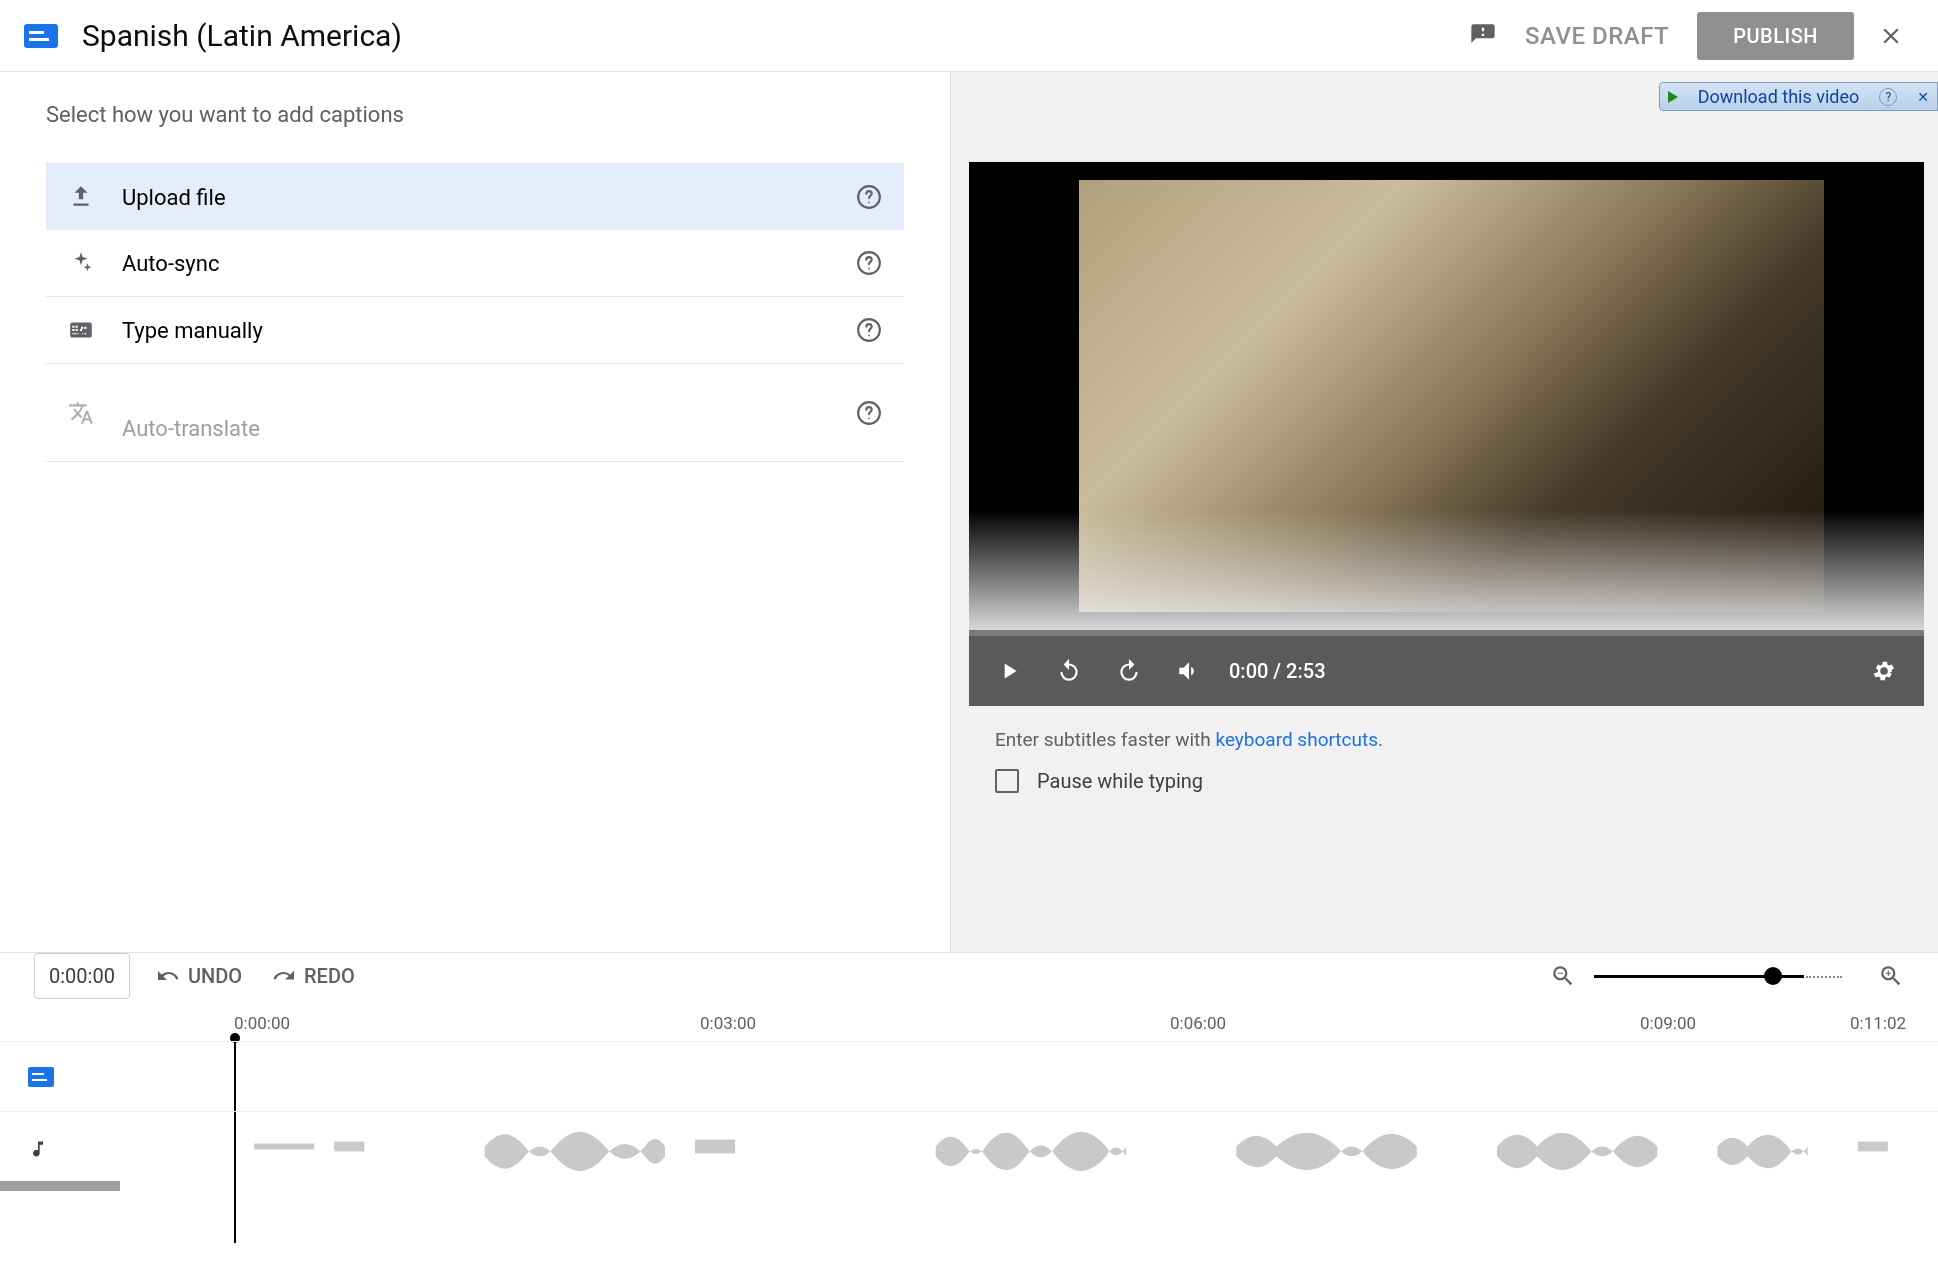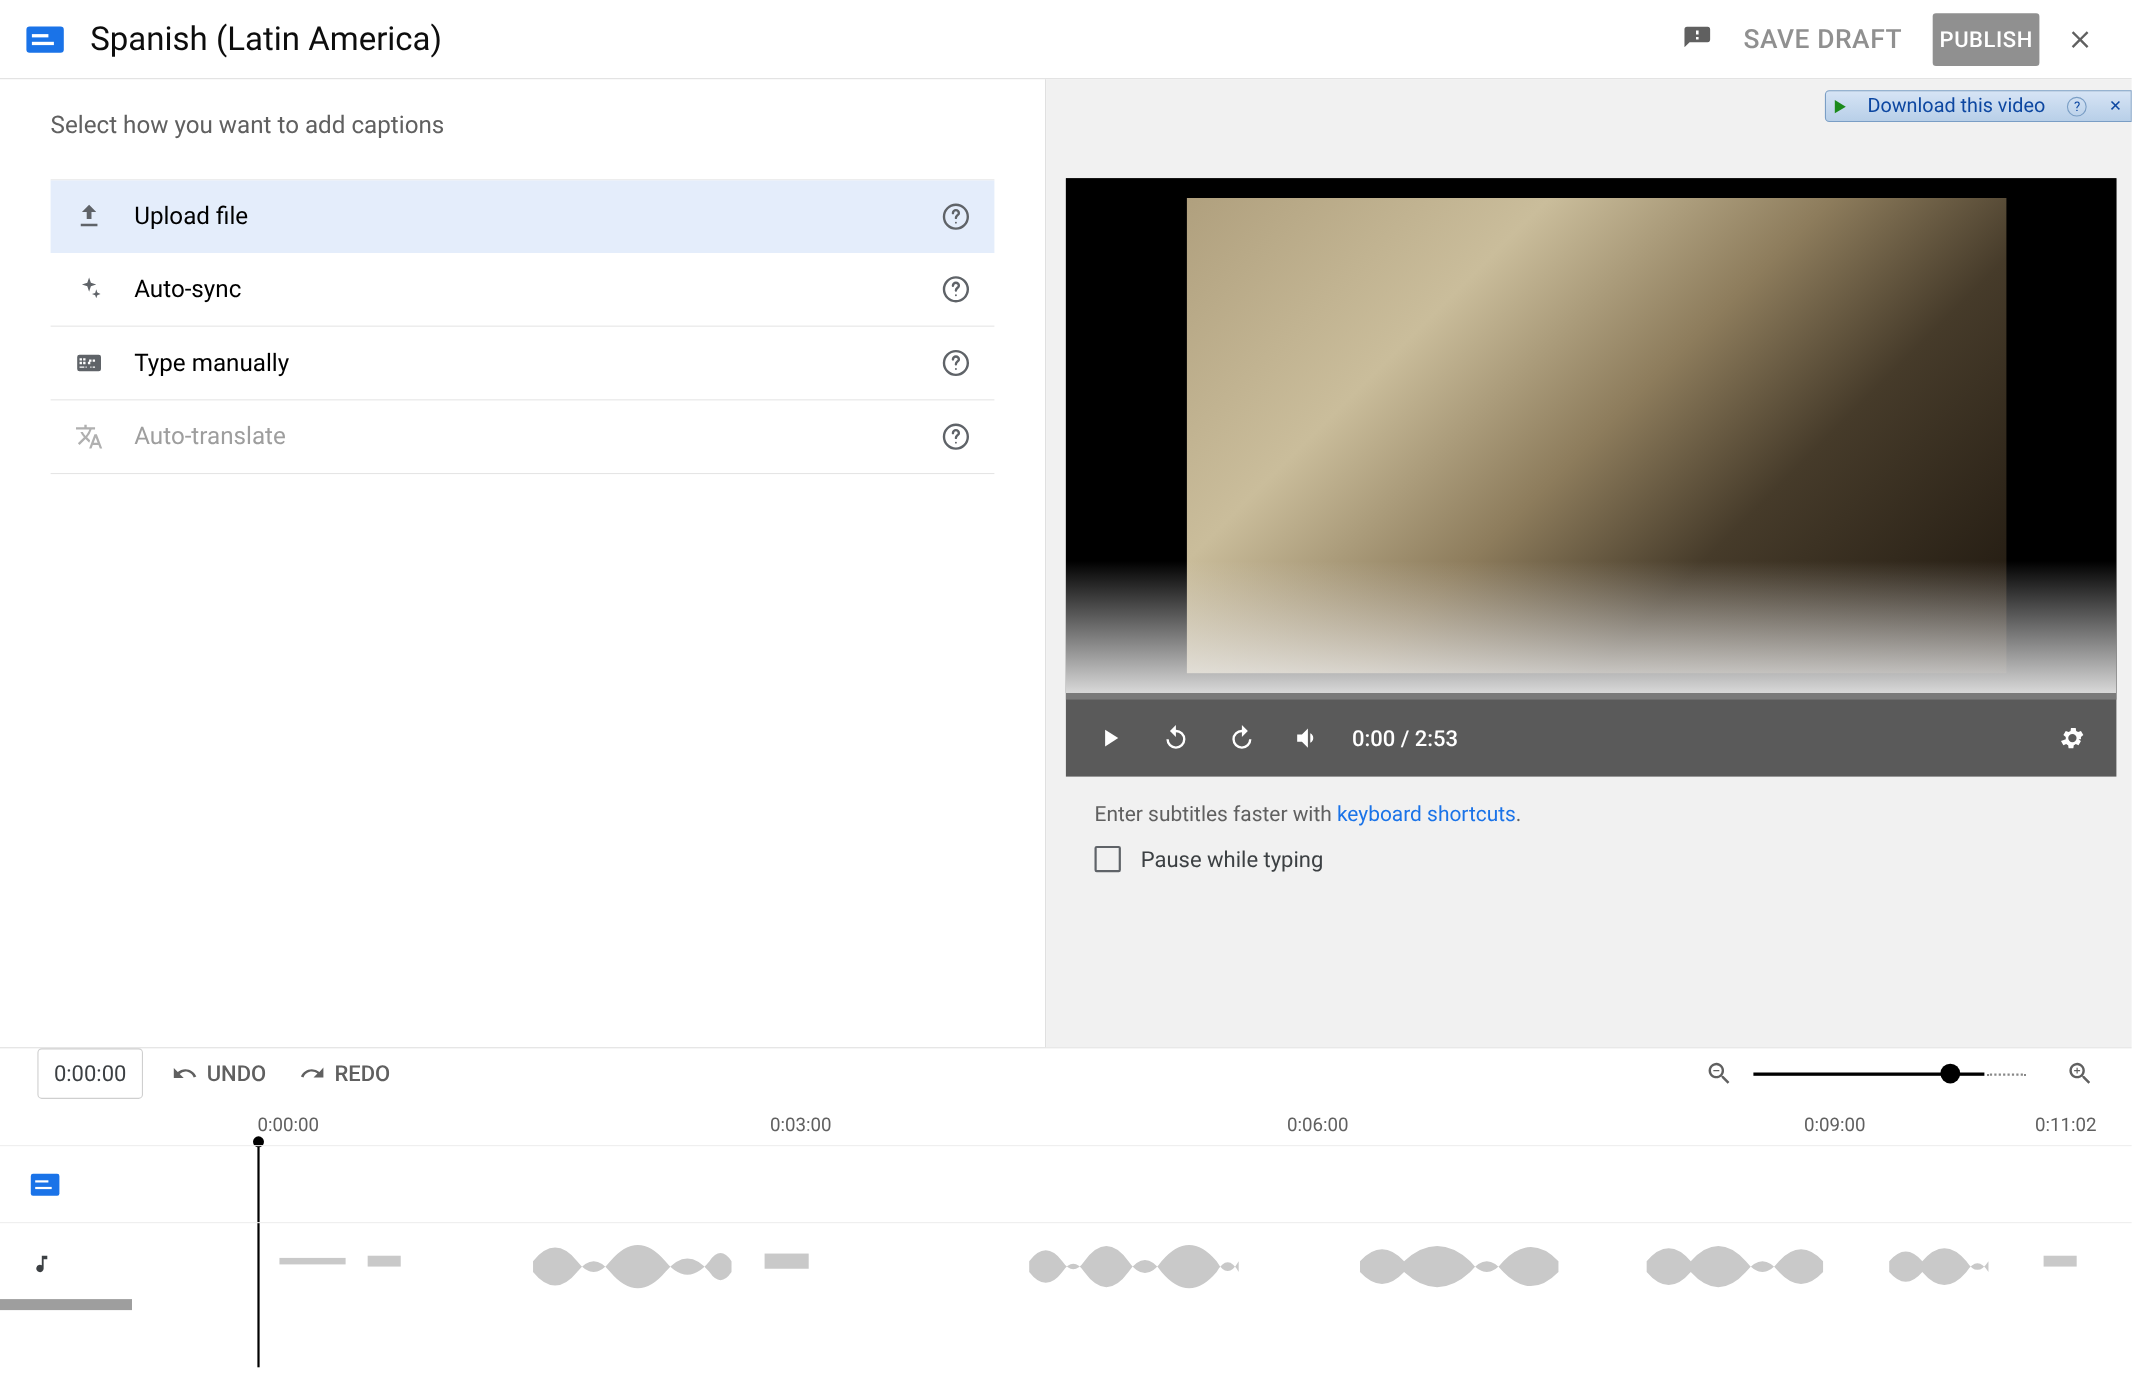--- a/index.html
+++ b/index.html
@@ -7,34 +7,34 @@
 
 .header { display: flex; align-items: center; height: 72px; padding: 0 24px; border-bottom: 1px solid #e0e0e0; }
 .header-icon { width: 34px; height: 24px; background: #1a73e8; border-radius: 3px; margin-right: 24px; position: relative; }
 .header-icon::before, .header-icon::after { content: ""; position: absolute; background: #fff; height: 3px; left: 5px; right: 14px; }
 .header-icon::before { top: 7px; }
 .header-icon::after { bottom: 7px; right: 9px; }
 .header-title { font-size: 30px; font-weight: 400; color: #0d0d0d; flex: 1; }
 .header-actions { display: flex; align-items: center; gap: 14px; }
 .feedback-icon { width: 28px; height: 28px; color: #606060; cursor: pointer; }
 .save-draft { font-size: 24px; font-weight: 500; color: #909090; padding: 10px 14px; cursor: pointer; letter-spacing: 0.5px; }
-.publish-btn { background: #909090; color: #fff; font-size: 20px; font-weight: 500; padding: 12px 6px; border-radius: 3px; cursor: pointer; letter-spacing: 0.5px; }
+.publish-btn { background: #909090; color: #fff; font-size: 20px; font-weight: 500; padding: 12px 36px; border-radius: 3px; cursor: pointer; letter-spacing: 0.5px; }
 .close-btn { font-size: 26px; color: #606060; padding: 6px 10px; cursor: pointer; }
 
 .main { display: flex; height: 880px; }
 .left-panel { width: 980px; padding: 30px 46px; border-right: 1px solid #e0e0e0; }
 .left-heading { font-size: 22px; color: #606060; margin-bottom: 36px; }
 .option-list { border-top: 1px solid #e5e5e5; }
 .option-row { display: flex; align-items: center; padding: 20px 22px; border-bottom: 1px solid #e5e5e5; cursor: pointer; }
 .option-row.active { background: #e4edfb; border-bottom: none; }
 .option-row.disabled { color: #9e9e9e; cursor: default; }
 .option-icon { width: 26px; height: 26px; margin-right: 28px; display: flex; align-items: center; justify-content: center; color: #5f6368; }
 .option-row.disabled .option-icon { color: #b0b0b0; }
 .option-label { font-size: 22px; flex: 1; color: #000000; }
-.option-row.disabled .option-label { color: #9e9e9e; }
+.option-row.disabled .option-label { color: #9e9e9e; margin-top: 32px; }
 .help-icon { width: 26px; height: 26px; color: #5f6368; }
 
 .right-panel { flex: 1; background: #f1f1f1; position: relative; padding: 0; }
 .download-bar { position: absolute; top: 10px; right: 0; background: linear-gradient(#d6e4f5,#b8cfe8); border: 1px solid #7a9ec5; border-radius: 4px 0 0 4px; padding: 3px 8px; display: flex; align-items: center; gap: 20px; font-size: 18px; color: #0d47a1; cursor: pointer; }
 .dl-play { width: 0; height: 0; border-left: 10px solid #1b8a1b; border-top: 6px solid transparent; border-bottom: 6px solid transparent; }
 .dl-help { width: 18px; height: 18px; border: 1px solid #7a9ec5; border-radius: 50%; font-size: 12px; display: flex; align-items: center; justify-content: center; }
 .dl-x { font-size: 14px; }
 .ctrl-btn { width: 40px; height: 40px; display: flex; align-items: center; justify-content: center; margin-right: 20px; cursor: pointer; }
 .ctrl-btn svg { width: 26px; height: 26px; fill: #fff; }
 .time-text { font-size: 20px; font-weight: 500; }

